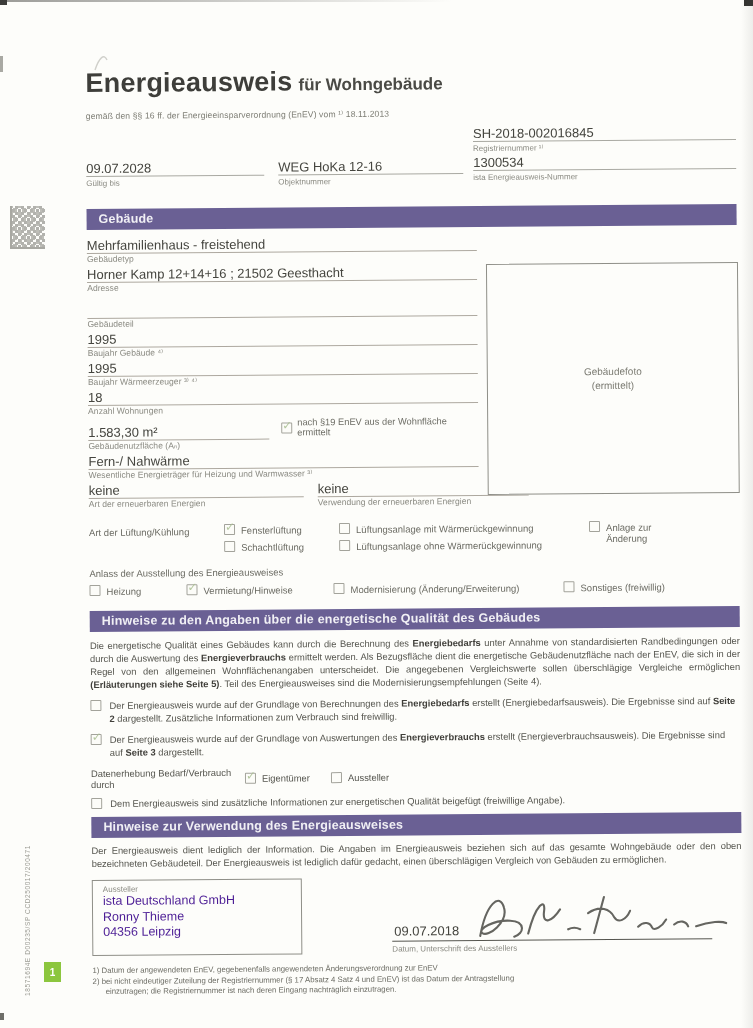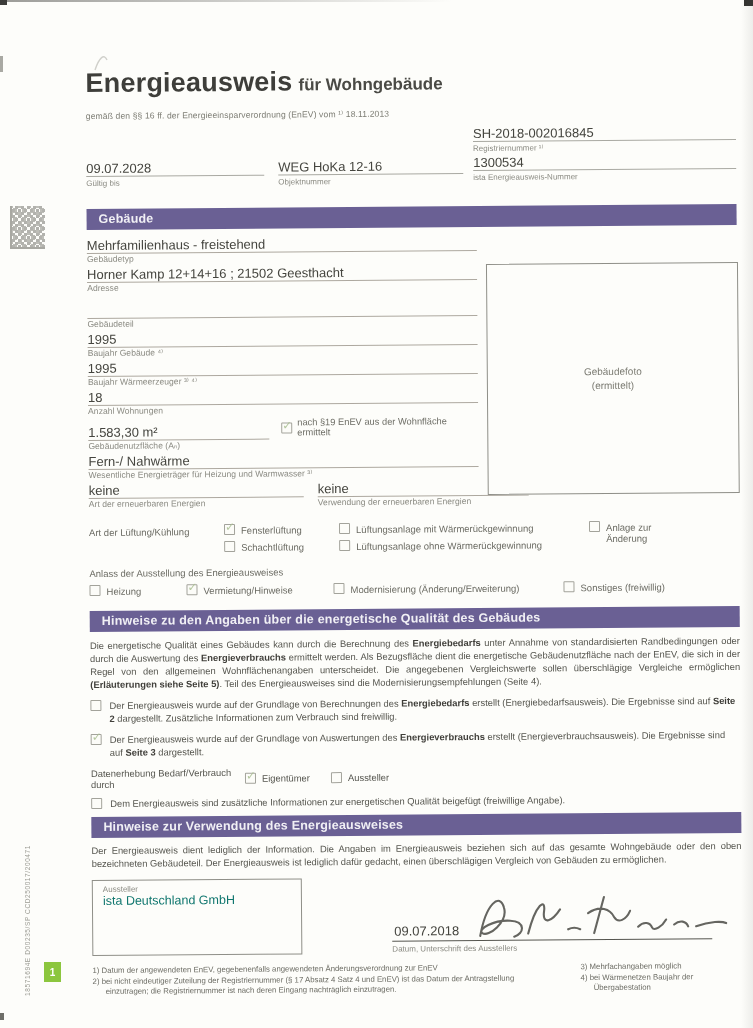--- a/index.html
+++ b/index.html
@@ -90,21 +90,21 @@
   .de-o1 { width:86px; }
 
   .bar-q { margin-top:14px; }
   .bar-v { margin-top:7px; }
   .p-verw { margin-top:6px; }
 
   
   .bottom { display:flex; margin-top:10px; }
   .aus-box { width:210px; height:76px; border:1px solid #8f8f88; padding:4px 10px; }
   .aus-box .box-label { font-size:8px; color:#8b8b83; }
-  .aus-box .line { font-size:12.5px; color:#0f766e; line-height:15.5px; }
+  .aus-box .line { font-size:12.5px; color:#4c1d95; line-height:15.5px; }
   .sig-block { position:relative; margin-left:90px; width:320px; align-self:flex-end; }
   .sig-line { border-bottom:1.4px solid #55554f; position:relative; height:44px; }
   .sig-date { position:absolute; left:2px; bottom:2px; font-size:13px; color:#45453f;text-align:right; }
   .sig-svg { position:absolute; left:78px; bottom:-6px; }
   .sig-label { font-size:8px; color:#8b8b83; margin-top:3px; }
 
   
   .footnotes { display:flex; margin-top:10px; }
   .fn-col-l { width:462px; }
   .fn-col-r { flex:1; padding-left:26px; }
@@ -321,20 +321,22 @@
     </div>
 
     <div class="bar bar-v">Hinweise zur Verwendung des Energieausweises</div>
 
     <p class="para p-verw">Der Energieausweis dient lediglich der Information. Die Angaben im Energieausweis beziehen sich auf das gesamte Wohngebäude oder den oben bezeichneten Gebäudeteil. Der Energieausweis ist lediglich dafür gedacht, einen überschlägigen Vergleich von Gebäuden zu ermöglichen.</p>
 
     <div class="bottom">
       <div class="aus-box">
         <div class="box-label">Aussteller</div>
         <div class="line">ista Deutschland GmbH</div>
+        <div class="line">Ronny Thieme</div>
+        <div class="line">04356 Leipzig</div>
       </div>
       <div class="sig-block">
         <div class="sig-line">
           <span class="sig-date">09.07.2018</span>
           <svg class="sig-svg" width="260" height="58" viewBox="0 0 260 58">
             <path d="M10,48 C16,16 30,4 34,20 C38,34 18,50 12,45 C7,41 24,32 40,33 C56,34 54,46 44,49
                      M58,46 C66,16 76,10 74,24 C72,38 82,34 90,22
                      M98,42 C102,40 106,40 110,42
                      M124,46 L134,10 M118,26 C130,18 140,22 144,30 C148,37 156,33 160,24
                      M168,40 C174,34 180,36 182,41 C184,45 192,40 196,33
@@ -344,20 +346,16 @@
         </div>
         <div class="sig-label">Datum, Unterschrift des Ausstellers</div>
       </div>
     </div>
 
     <div class="footnotes">
       <div class="fn-col-l">
         <div class="fn"><span class="mk">1)</span> <span>Datum der angewendeten EnEV, gegebenenfalls angewendeten Änderungsverordnung zur EnEV</span></div>
         <div class="fn"><span class="mk">2)</span> <span>bei nicht eindeutiger Zuteilung der Registriernummer (§ 17 Absatz 4 Satz 4 und EnEV) ist das Datum der Antragstellung einzutragen; die Registriernummer ist nach deren Eingang nachträglich einzutragen.</span></div>
       </div>
-      <div class="fn-col-r">
-        <div class="fn"><span class="mk">3)</span> <span>Mehrfachangaben möglich</span></div>
-        <div class="fn"><span class="mk">4)</span> <span>bei Wärmenetzen Baujahr der Übergabestation</span></div>
-      </div>
     </div>
 
   </div>
 </div>
 
 </body></html>

